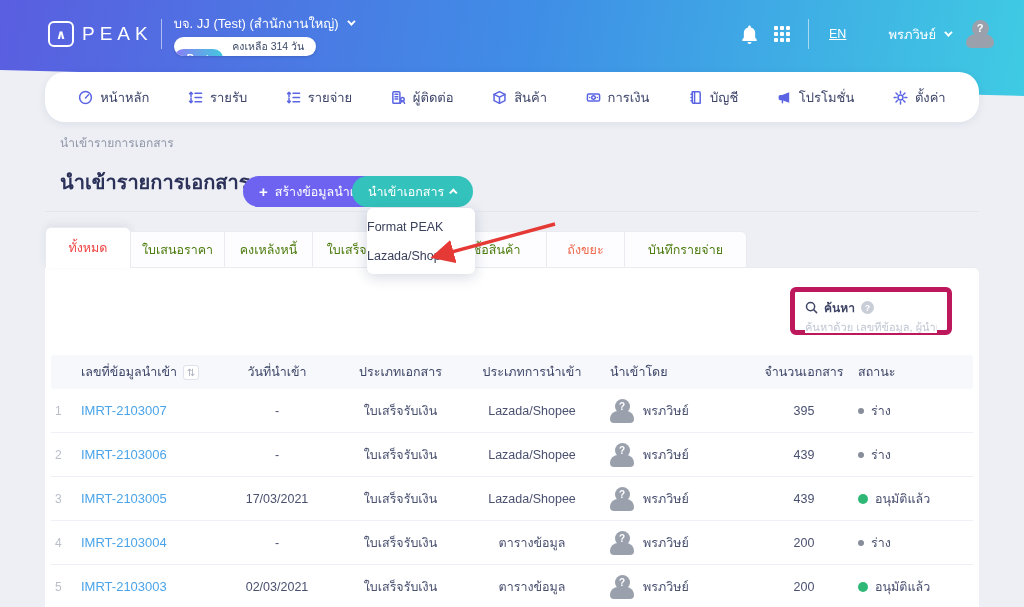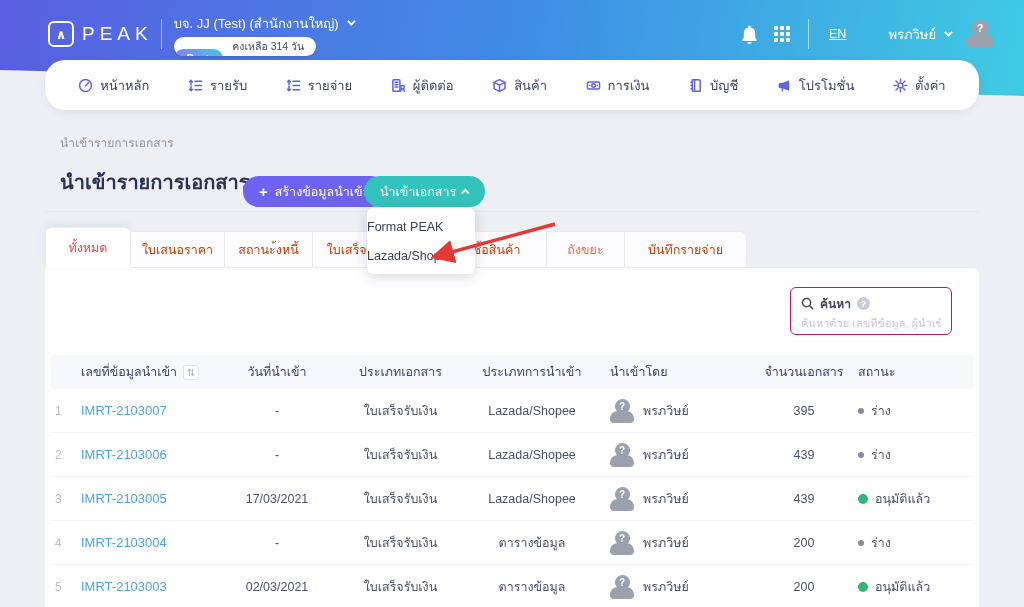--- a/index.html
+++ b/index.html
@@ -32,56 +32,56 @@
   .user-line { display:flex; align-items:center; gap:8px; font-size:13px; cursor:pointer; margin-left:26px; }
   .avatar { position:relative; cursor:pointer; }
   .avatar .head { border-radius:50%; background:#9aa1ad; color:#fff; font-weight:bold; text-align:center; margin:0 auto; }
   .avatar .torso { background:#9aa1ad; margin:-3px auto 0; }
   .avatar.lg .head { width:17px; height:17px; line-height:17px; font-size:11px; }
   .avatar.lg .torso { width:28px; height:14px; border-radius:9px 9px 5px 5px; }
   .avatar.sm .head { width:15px; height:15px; line-height:15px; font-size:10px; }
   .avatar.sm .torso { width:24px; height:12px; border-radius:8px 8px 4px 4px; }
 
   
-  .navcard { position:absolute; left:45px; top:60px; width:934px; height:50px; background:#fff; border-radius:20px;
+  .navcard { position:absolute; left:45px; top:72px; width:934px; height:50px; background:#fff; border-radius:20px;
     box-shadow:0 2px 8px rgba(40,50,100,.08); display:flex; align-items:center; justify-content:space-around; padding:0 14px; z-index:3; }
   .nav-item { display:flex; align-items:center; gap:7px; font-size:13px; color:#3d4468; cursor:pointer; }
   .nav-item svg { stroke:#5b65e4; fill:none; stroke-width:1.6; stroke-linecap:round; stroke-linejoin:round; }
 
   
   .breadcrumb { position:absolute; left:60px; top:133px; font-size:12px; color:#9096a8; z-index:2; }
   .page-title { position:absolute; left:60px; top:166px; font-size:20px; font-weight:bold; color:#2b3158; z-index:2; }
   .btn { position:absolute; top:176px; height:31px; border:none; border-radius:16px; color:#fff; font-size:12.5px;
     font-family:inherit; display:flex; align-items:center; gap:7px; padding:0 16px; cursor:pointer; z-index:2; }
   .btn-create { left:243px; background:#6d63f0; }
   .btn-create .plus { font-size:15px; font-weight:bold; }
-  .btn-import { left:364px; background:#33c3bc; }
+  .btn-import { left:352px; background:#33c3bc; }
   .title-divider { position:absolute; left:45px; top:211px; width:934px; height:1px; background:#e4e6ee; z-index:2; }
 
   
   .panel { position:absolute; left:45px; top:267px; width:934px; height:340px; background:#fff; border-radius:0 6px 0 0; border-top:1px solid #e9ebf1; z-index:2; }
   .tabs { position:absolute; left:45px; top:231px; height:37px; display:flex; z-index:4; }
   .tab { height:37px; background:#fdfdff; border:1px solid #e9ebf1; border-left:none; display:flex; align-items:center; justify-content:center;
-    font-size:12.5px; color:#c2410c; cursor:pointer; }
+    font-size:12.5px; color:#4d7c0f; cursor:pointer; }
   .tab:first-child { border-left:1px solid #e9ebf1; border-radius:6px 0 0 0; }
   .tab:last-child { border-radius:0 6px 0 0; }
   .tab.active { background:#fff; color:#ef4444; font-weight:normal; height:41px; margin-top:-4px; border-bottom:none;
     border-radius:6px 6px 0 0; box-shadow:0 -3px 8px rgba(40,50,100,.07); }
   .tab.trash { color:#ee6a4d; }
   .t0{width:86px}.t1{width:94px}.t2{width:88px}.t3{width:102px}.t4{width:132px}.t5{width:122px}.t6{width:78px}
 
   
   .dropdown { position:absolute; left:367px; top:208px; width:108px; background:#fff; border-radius:6px;
     box-shadow:0 3px 14px rgba(30,40,90,.18); z-index:6; padding:6px 0; }
   .dd-item { height:25px; display:flex; align-items:center; font-size:12.5px; color:#3a415c; cursor:pointer; }
   .dd-item + .dd-item { margin-top:4px; }
   .red-arrow { position:absolute; left:425px; top:218px; z-index:7; pointer-events:none; }
 
   
-  .search-box { position:absolute; left:790px; top:287px; width:162px; height:48px; border:1px solid #be185d; border-radius:6px;
+  .search-box { position:absolute; left:790px; top:287px; width:162px; height:48px; border:5px solid #be185d; border-radius:6px;
     background:#fff; z-index:3; padding:6px 10px 4px; cursor:text; }
   .search-line1 { display:flex; align-items:center; gap:6px; }
   .search-label { font-size:12px; color:#3f4566; font-weight:bold; }
   .q-circle { width:13px; height:13px; border-radius:50%; background:#c9cdd8; color:#fff; font-size:9px; font-weight:bold;
     display:flex; align-items:center; justify-content:center; }
   .search-input { border:none; outline:none; width:100%; font-size:11px; color:#6a7188; font-family:inherit; margin-top:3px; }
   .search-input::placeholder { color:#c3c8d4; }
 
   
   .grid-cols { display:grid; grid-template-columns:30px 140px 112px 135px 128px 158px 100px 1fr; align-items:center; }
@@ -236,21 +236,21 @@
   <button class="btn btn-import">
     <span>นำเข้าเอกสาร</span>
     <span class="chev up"></span>
   </button>
   <div class="title-divider"></div>
 
   <div class="panel"></div>
   <div class="tabs">
     <div class="tab t0 active">ทั้งหมด</div>
     <div class="tab t1">ใบเสนอราคา</div>
-    <div class="tab t2">สถานะ้งหนี้</div>
+    <div class="tab t2">คงเหล้งหนี้</div>
     <div class="tab t3">ใบเสร็จรับเงิน</div>
     <div class="tab t4">บันทึกซื้อสินค้า</div>
     <div class="tab t6 trash">ถังขยะ</div>
     <div class="tab t5">บันทึกรายจ่าย</div>
   </div>
 
   <div class="dropdown">
     <div class="dd-item">Format PEAK</div>
     <div class="dd-item">Lazada/Shopee</div>
   </div>

